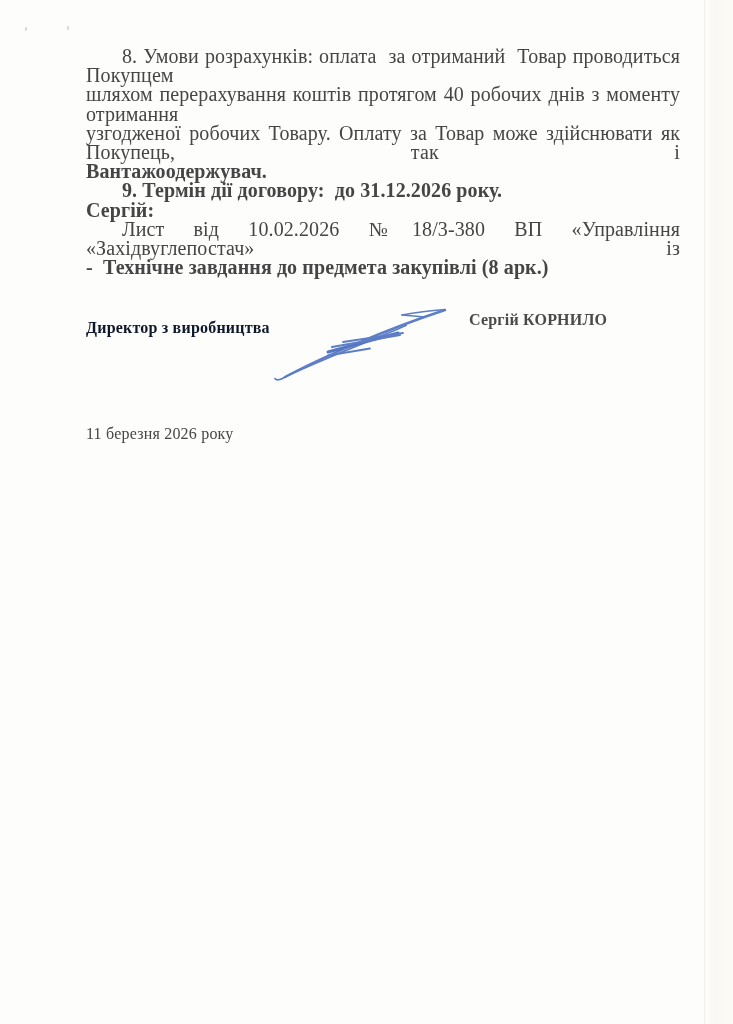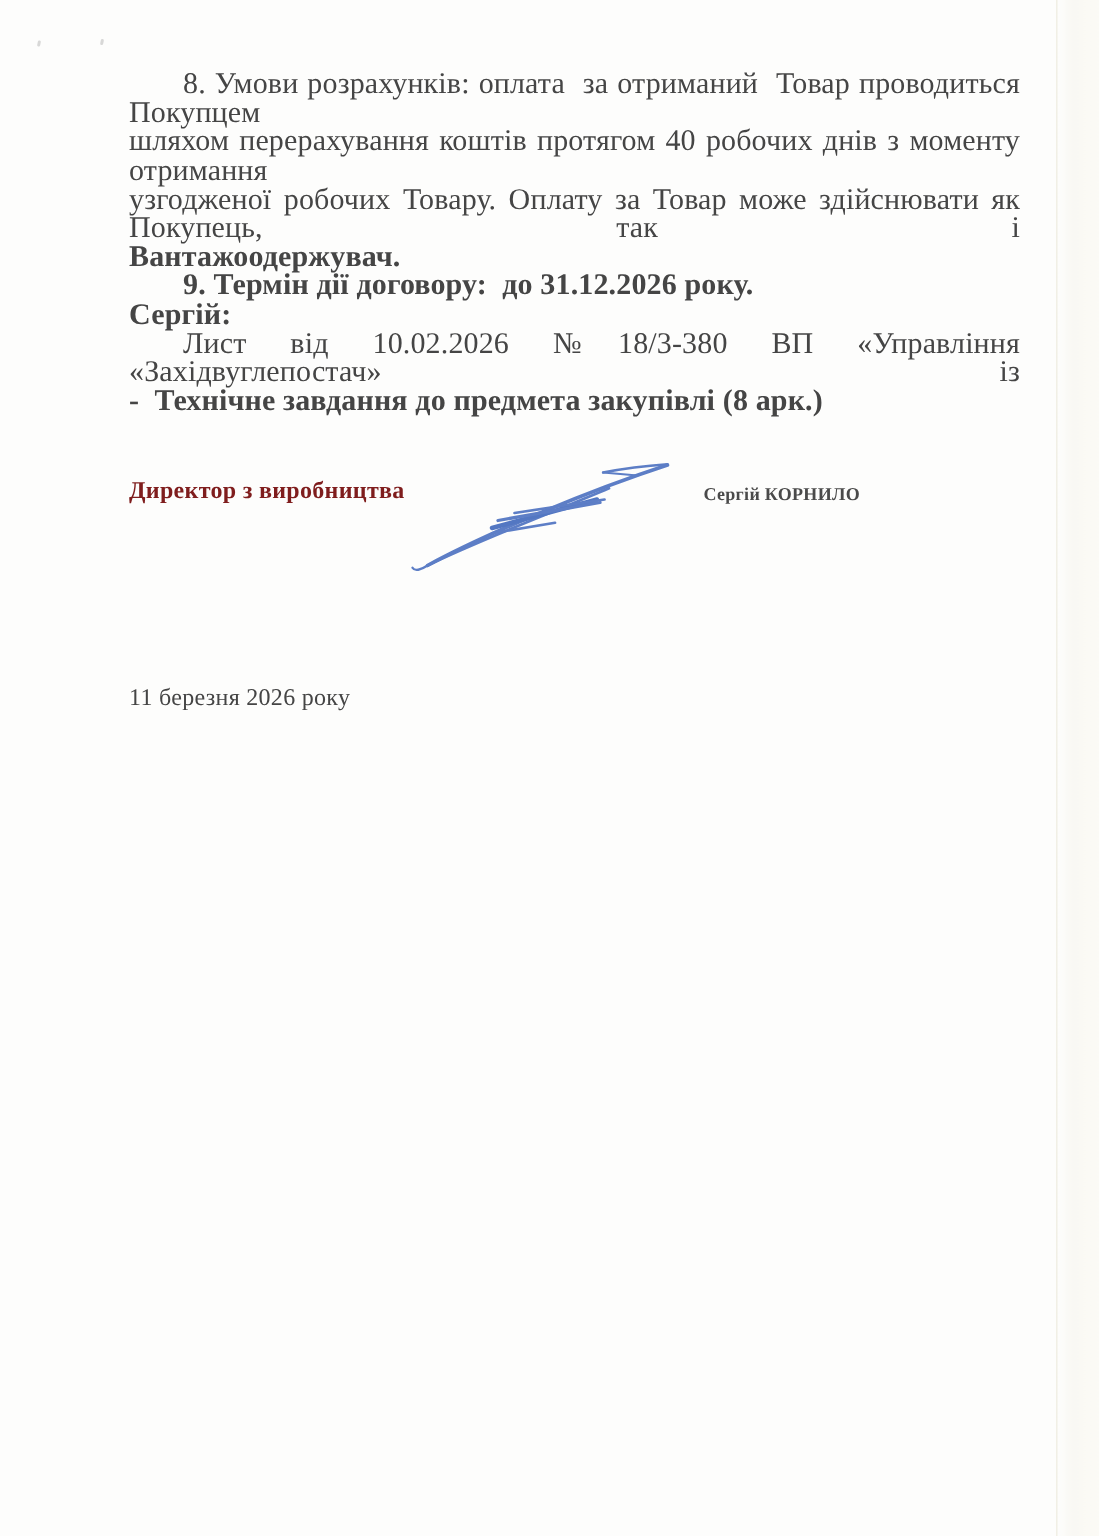--- a/index.html
+++ b/index.html
@@ -30,33 +30,33 @@
     position: absolute; left: 86px; top: 47px; width: 594px;
     font-size: 20px; line-height: 19.2px;
     letter-spacing: 0.1px;
   }
   .jline { text-align: justify; text-align-last: justify; }
   .pline { text-align: left; font-weight: bold; }
   .indent { text-indent: 36px; }
 
   .sig-title {
     position: absolute; left: 86px; top: 318px;
-    font-size: 16px; font-weight: bold; color: #7f1d1d;
+    font-size: 16px; font-weight: bold; color: #0f172a;
     letter-spacing: 0.2px; line-height: 19.2px;
   }
   .sig-name {
-    position: absolute; left: 469px; top: 320px;
-    font-size: 12px; font-weight: bold; color: #4a4a4a;
+    position: absolute; left: 469px; top: 310px;
+    font-size: 16px; font-weight: bold; color: #4a4a4a;
     letter-spacing: 0.2px; line-height: 19.2px;
   }
   .sig-ink { position: absolute; left: 265px; top: 288px; }
 
   .date-line {
     position: absolute; left: 86px; top: 424px;
-    font-size: 16px; line-height: 19.2px; letter-spacing: 0.2px; margin-top: 32px;
+    font-size: 16px; line-height: 19.2px; letter-spacing: 0.2px;
   }
 </style>
 </head>
 <body>
 
 <div class="page">
 
   <div class="scan-edge"></div>
   <div class="speck speck-a"></div>
   <div class="speck speck-b"></div>

